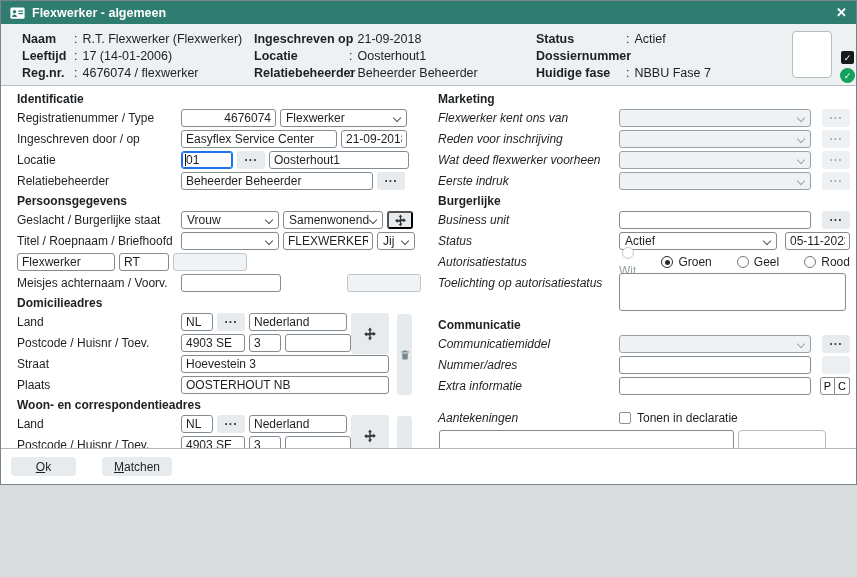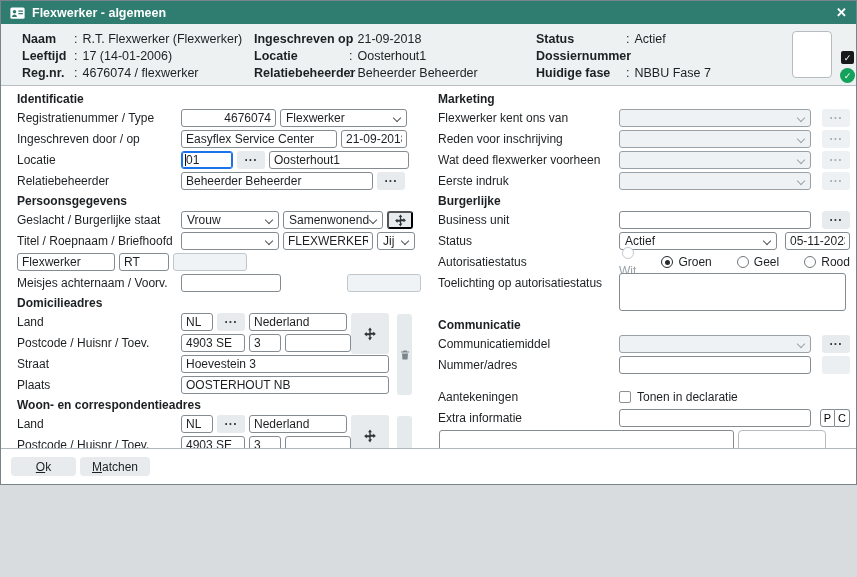--- a/index.html
+++ b/index.html
@@ -33,21 +33,21 @@
 
   
   .main { position:absolute; top:85px; bottom:36px; left:0; right:0; font-size:12px; color:#1d2023; }
   .col { position:absolute; top:3px; }
   .col-left  { left:16px; width:404px; }
   .col-right { left:437px; width:412px; }
   .sect { height:17px; line-height:17px; font-weight:700; font-size:12px; margin-top:2px; }
   .row  { display:flex; align-items:center; height:20px; margin-bottom:1px; }
   .lbl  { flex:none; }
   .col-left  .lbl { width:164px; }
-  .col-right .lbl { width:181px; }
+  .col-right .lbl { width:181px;font-style:italic; }
   .ctrls { display:flex; align-items:center; gap:4px; flex:1; height:100%; position:relative; }
 
   .inp { height:18px; border:1px solid #848c92; border-radius:3px; background:#fff;
          font:12px "Liberation Sans", sans-serif; padding:0 4px; color:#1d2023; min-width:0; flex:none; }
   .inp.dis { background:#f0f3f5; border-color:#c0c7cc; }
   .inp.tr  { text-align:right; }
   .inp.focus { border-color:#1a73e8; box-shadow:inset 0 0 0 1px #1a73e8;
                background-image:linear-gradient(#111,#111); background-repeat:no-repeat;
                background-size:1px 12px; background-position:3px 2px; }
 
@@ -90,21 +90,21 @@
   .pcb:last-child  { border-radius:0 3px 3px 0; border-left:none; }
 
   .notes-block { position:relative; height:118px; margin-top:2px; }
   .notes-block textarea.big { position:absolute; left:1px; top:0; width:295px; height:112px; }
   .notes-box { position:absolute; left:300px; top:0; width:88px; height:90px;
                border:1px solid #b6bdc2; border-radius:4px; background:#fff; }
   .nbtn { position:absolute; top:98px; width:27px; height:18px; border-radius:3px; background:#e7ebee;
           display:flex; align-items:center; justify-content:center; }
 
   .footer { position:absolute; bottom:0; left:0; right:0; height:36px; border-top:1px solid #b0b7bb;
-            display:flex; align-items:center; gap:4px; padding:0 10px; background:#fff; }
+            display:flex; align-items:center; gap:26px; padding:0 10px; background:#fff; }
   .fbtn { height:19px; min-width:65px; background:#e7ebee; border:none; border-radius:4px;
           font:12px "Liberation Sans", sans-serif; color:#1d2023; padding:0 12px; cursor:default; }
   .ul { text-decoration:underline; }
 </style>
 </head>
 <body>
 
 <div class="window">
 
   <div class="titlebar">
@@ -474,36 +474,36 @@
             </button>
         </div>
       </div>
       <div class="row">
         <span class="lbl">Nummer/adres</span>
         <div class="ctrls">
           <input class="inp" style="width: 192px;" value="">
           <button class="gbtn blank" style="width:28px;margin-left:auto"></button>
         </div>
       </div>
+      <div class="row">
+        <span class="lbl">Extra informatie</span>
+        <div class="ctrls">
+          <input class="inp" style="width: 192px;" value="">
+          <span class="pc" style="margin-left:auto">
+            <button class="pcb">P</button>
+            <button class="pcb">C</button>
+          </span>
+        </div>
+      </div>
+
       <div class="row" style="margin-top:12px">
         <span class="lbl">Aantekeningen</span>
         <div class="ctrls" style="gap:6px">
           <span class="cb"></span>
           <span>Tonen in declaratie</span>
-        </div>
-      </div>
-
-      <div class="row">
-        <span class="lbl">Extra informatie</span>
-        <div class="ctrls">
-          <input class="inp" style="width: 192px;" value="">
-          <span class="pc" style="margin-left:auto">
-            <button class="pcb">P</button>
-            <button class="pcb">C</button>
-          </span>
         </div>
       </div>
       <div class="notes-block">
         <textarea class="big" style=""></textarea>
         <div class="notes-box"></div>
         <button class="nbtn" style="left:303px;border:none">
           <svg viewBox="0 0 24 24" width="14" height="14">
               <path fill="none" stroke="#2f3337" stroke-width="2" d="M13.5 3H6v18h12V7.5L13.5 3z"></path>
               <path fill="#2f3337" d="M2 11h8V7.8l5.2 4.2L10 16.2V13H2v-2z"></path>
             </svg>

